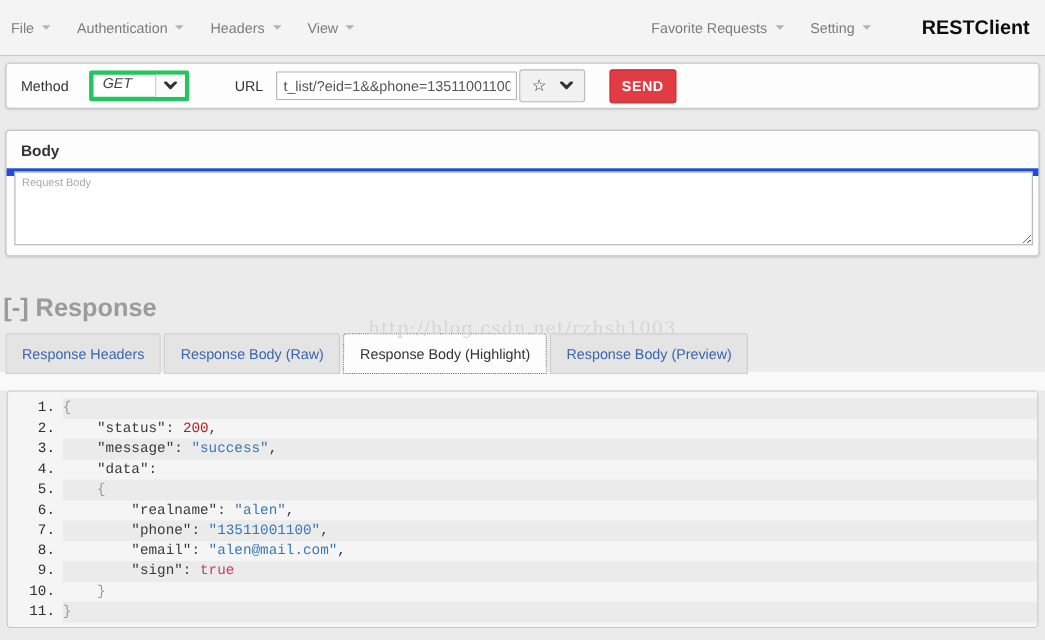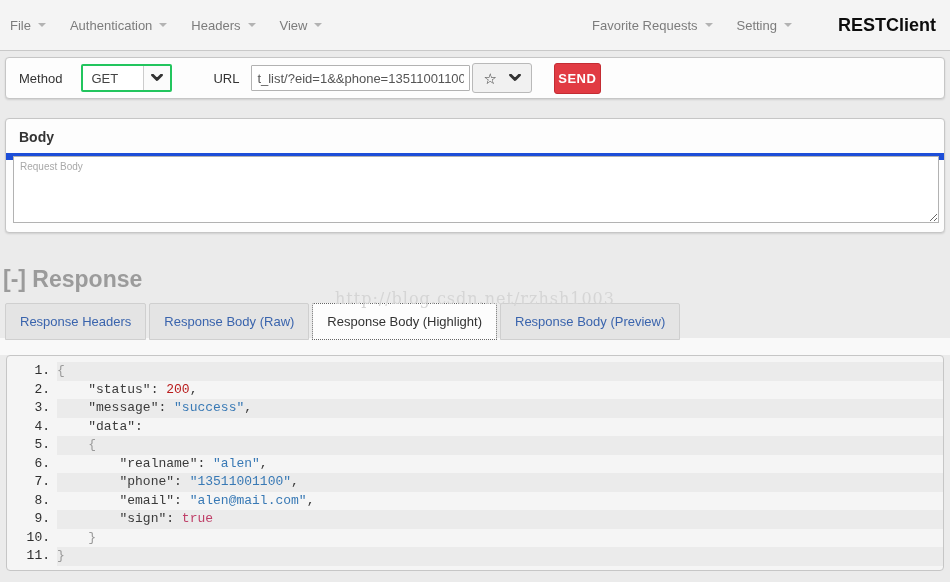--- a/index.html
+++ b/index.html
@@ -31,43 +31,43 @@
   
   .request-panel {
     position:absolute; left:5px; top:57px; width:940px; height:42px;
     background:#fdfdfd; border:1px solid #c6c6c6; border-radius:4px;
     box-shadow:0 1px 2px rgba(0,0,0,0.12);
     display:flex; align-items:center; padding-left:13px;
   }
   .field-label { font-size:13px; color:#333; }
   .method-select {
     margin-left:19px; width:91px; height:28px; background:#fff;
-    border:2px solid #22c55e; border-radius:2px;
-    display:flex; align-items:center;
+    border:4px solid #22c55e; border-radius:2px;
+    display:flex; font-style:italic;
   }
   .method-value { flex:1; padding-left:8px; font-size:13px; color:#444; }
   .select-arrow {
     width:27px; align-self:stretch; display:flex; align-items:center; justify-content:center;
     border-left:1px solid #cccccc; background:#fbfbfb;
   }
   .url-label { margin-left:41px; }
   .url-input {
     margin-left:12px; width:219px; height:26px; background:#fff;
     border:1px solid #b2b2b2; padding:0 5px; font-size:13px; color:#555;
     font-family:"Liberation Sans", sans-serif; border-radius:1px;
   }
   .fav-group {
     margin-left:2px; height:30px; background:#f1f1f1;
     border:1px solid #b9b9b9; border-radius:3px;
     display:flex; align-items:center; padding:0 10px; gap:12px;
   }
   .star-btn { font-size:15px; color:#333; line-height:1; cursor:default; }
   .chev { display:flex; align-items:center; cursor:default; }
   .send-btn {
-    margin-left:22px; width:47px; height:31px;
+    margin-left:22px; width:61px; height:31px;
     background:#e13b43; border:1px solid #c32c33; border-radius:3px;
     color:#fff; font-weight:bold; font-size:13px; letter-spacing:0.5px;
     display:flex; align-items:center; justify-content:center; cursor:default;
   }
 
   
   .body-card {
     position:absolute; left:5px; top:118px; width:940px; height:115px;
     background:#fdfdfd; border:1px solid #c6c6c6; border-radius:4px;
     box-shadow:0 1px 2px rgba(0,0,0,0.12);

